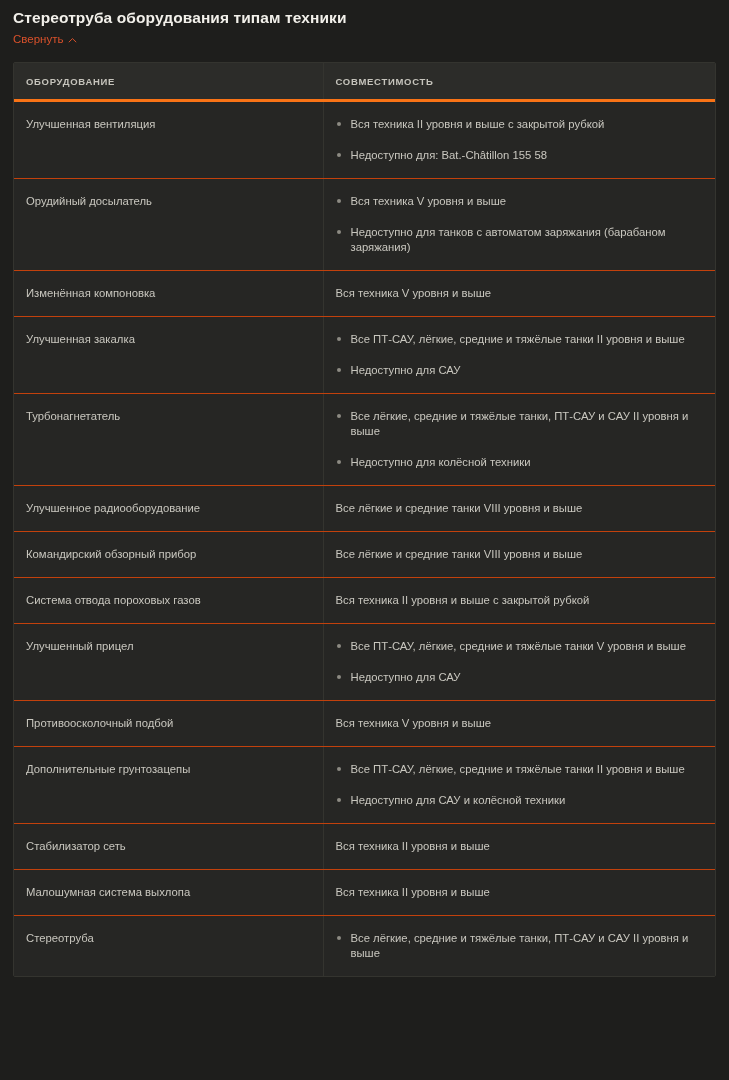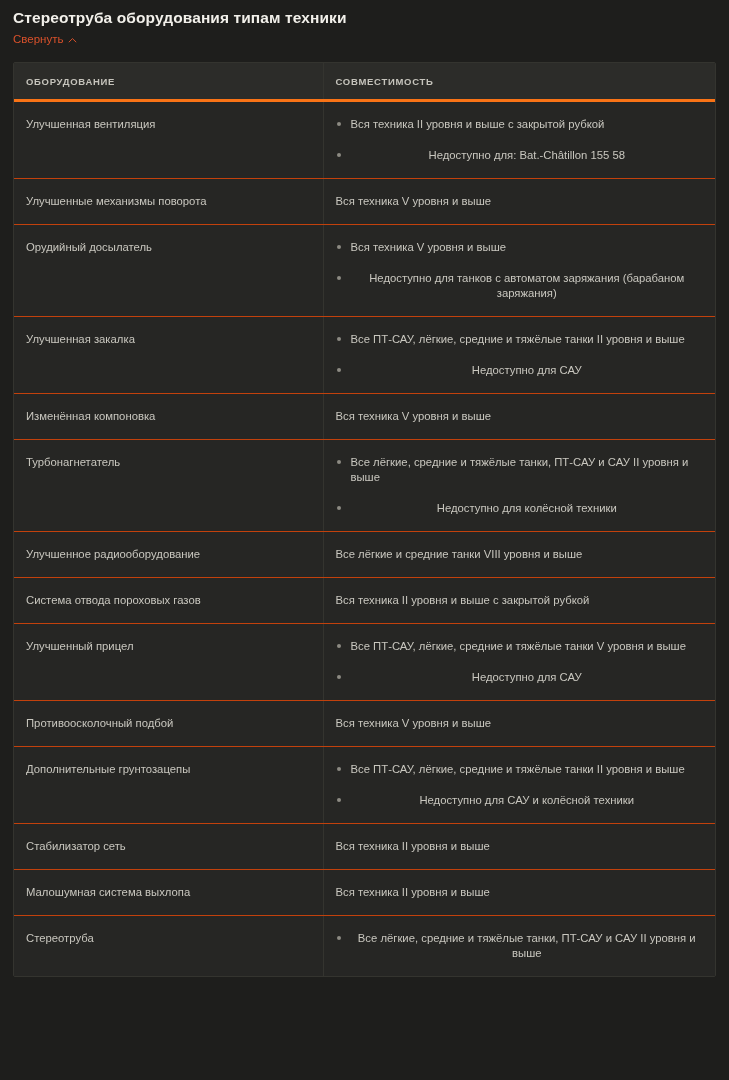--- a/index.html
+++ b/index.html
@@ -134,21 +134,20 @@
   ul.bullets li {
     position: relative;
     padding-left: 15px;
     font-size: 11.3px;
     line-height: 15px;
     color: #c9c7bf;
     margin-bottom: 16px;
   }
   ul.bullets li:last-child {
     margin-bottom: 0;
-    text-align: center;
   }
   ul.bullets li .dot {
     position: absolute;
     left: 1px;
     top: 5px;
     width: 4px;
     height: 4px;
     border-radius: 50%;
     background: #8d8b83;
   }
@@ -188,61 +187,61 @@
       <tbody id="table-body">
           <tr class="short">
             <td class="col-1"><span class="equip-name">Улучшенная вентиляция</span></td>
             <td class="col-2">
               <ul class="bullets">
                 <li><span class="dot"></span><span>Вся техника II уровня и выше с закрытой рубкой</span></li>
                 <li><span class="dot"></span><span>Недоступно для: Bat.-Châtillon 155 58</span></li>
               </ul>
             </td>
           </tr>
-          <tr class="tall">
-            <td class="col-1"><span class="equip-name">Улучшенные механизмы поворота</span></td>
-            <td class="col-2">
-              <div class="plain-text">Вся техника V уровня и выше</div>
-            </td>
-          </tr>
           <tr class="short">
             <td class="col-1"><span class="equip-name">Орудийный досылатель</span></td>
             <td class="col-2">
               <ul class="bullets">
                 <li><span class="dot"></span><span>Вся техника V уровня и выше</span></li>
                 <li><span class="dot"></span><span>Недоступно для танков с автоматом заряжания (барабаном заряжания)</span></li>
               </ul>
             </td>
           </tr>
           <tr class="short">
+            <td class="col-1"><span class="equip-name">Изменённая компоновка</span></td>
+            <td class="col-2">
+              <div class="plain-text">Вся техника V уровня и выше</div>
+            </td>
+          </tr>
+          <tr class="short">
             <td class="col-1"><span class="equip-name">Улучшенная закалка</span></td>
             <td class="col-2">
               <ul class="bullets">
                 <li><span class="dot"></span><span>Все ПТ-САУ, лёгкие, средние и тяжёлые танки II уровня и выше</span></li>
                 <li><span class="dot"></span><span>Недоступно для САУ</span></li>
               </ul>
             </td>
           </tr>
           <tr class="short">
-            <td class="col-1"><span class="equip-name">Изменённая компоновка</span></td>
-            <td class="col-2">
-              <div class="plain-text">Вся техника V уровня и выше</div>
-            </td>
-          </tr>
-          <tr class="short">
             <td class="col-1"><span class="equip-name">Турбонагнетатель</span></td>
             <td class="col-2">
               <ul class="bullets">
                 <li><span class="dot"></span><span>Все лёгкие, средние и тяжёлые танки, ПТ-САУ и САУ II уровня и выше</span></li>
                 <li><span class="dot"></span><span>Недоступно для колёсной техники</span></li>
               </ul>
             </td>
           </tr>
           <tr class="tall">
             <td class="col-1"><span class="equip-name">Улучшенное радиооборудование</span></td>
+            <td class="col-2">
+              <div class="plain-text">Все лёгкие и средние танки VIII уровня и выше</div>
+            </td>
+          </tr>
+          <tr class="tall">
+            <td class="col-1"><span class="equip-name">Командирский обзорный прибор</span></td>
             <td class="col-2">
               <div class="plain-text">Все лёгкие и средние танки VIII уровня и выше</div>
             </td>
           </tr>
           <tr class="short">
             <td class="col-1"><span class="equip-name">Система отвода пороховых газов</span></td>
             <td class="col-2">
               <div class="plain-text">Вся техника II уровня и выше с закрытой рубкой</div>
             </td>
           </tr>

